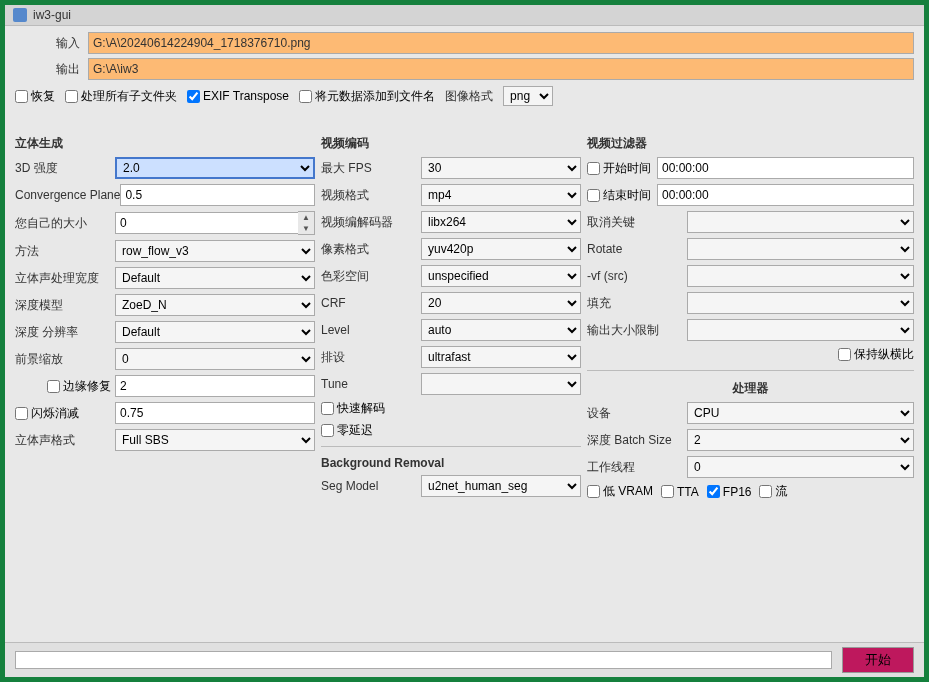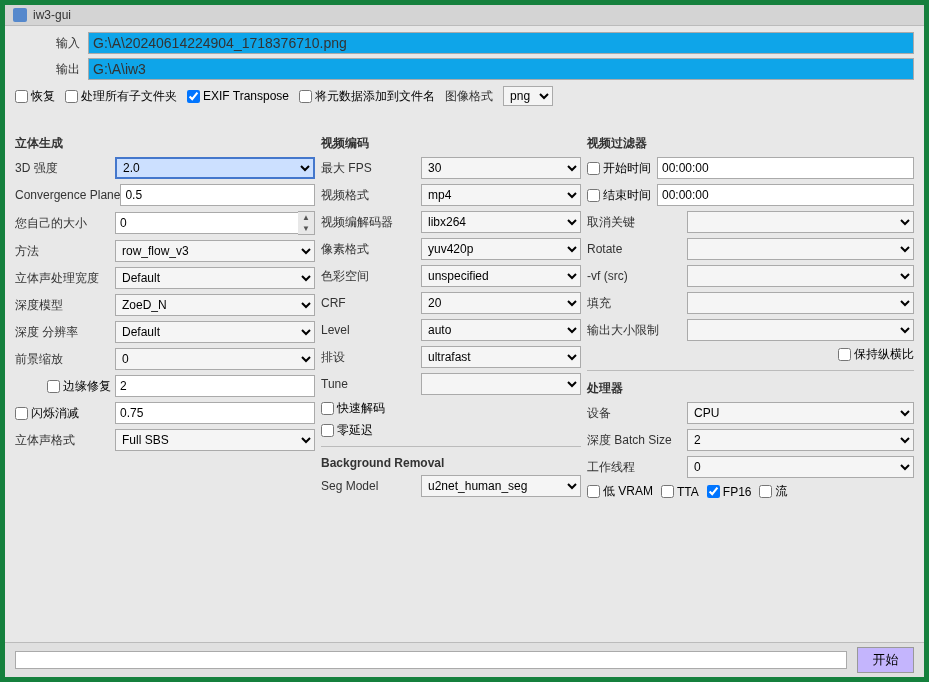--- a/index.html
+++ b/index.html
@@ -51,23 +51,23 @@
     }
     .input-label {
       font-size: 12px;
       color: #333;
       min-width: 28px;
     }
     .path-input {
       flex: 1;
       height: 22px;
       border: 1px solid #aaa;
-      background: #0ea5e9;
+      background: #fdba74;
       padding: 2px 4px;
-      font-size: 14px;
+      font-size: 12px;
       color: #333;
     }
     .options-row {
       display: flex;
       align-items: center;
       gap: 10px;
       padding: 2px 0;
     }
     .checkbox-item {
       display: flex;
@@ -182,23 +182,23 @@
       background: #e0e0e0;
     }
     .progress-bar {
       flex: 1;
       height: 18px;
       background: #fff;
       border: 1px solid #aaa;
       margin-right: 10px;
     }
     .start-button {
-      width: 57px;
+      width: 72px;
       height: 26px;
-      background: #c4b5fd;
+      background: #be185d;
       border: 1px solid #999;
       font-size: 13px;
       cursor: pointer;
       display: flex;
       align-items: center;
       justify-content: center;
     }
 
     .divider-h {
       height: 1px;
@@ -487,21 +487,21 @@
 
         <div class="form-row" style="justify-content:flex-end;">
           <label class="checkbox-item">
             <input type="checkbox" style="">
             <span>保持纵横比</span>
           </label>
         </div>
 
         <div class="divider-h"></div>
 
-        <div class="section-title" style="margin-top:4px;">处理器</div>
+        <div class="section-title" style="margin-top:4px;text-align:center;">处理器</div>
 
         <div class="form-row">
           <span class="form-label">设备</span>
           <select class="form-select">
             <option selected="">CPU</option><option>CUDA:0</option><option>MPS</option>
           </select>
         </div>
 
         <div class="form-row">
           <span class="form-label">深度 Batch Size</span>

